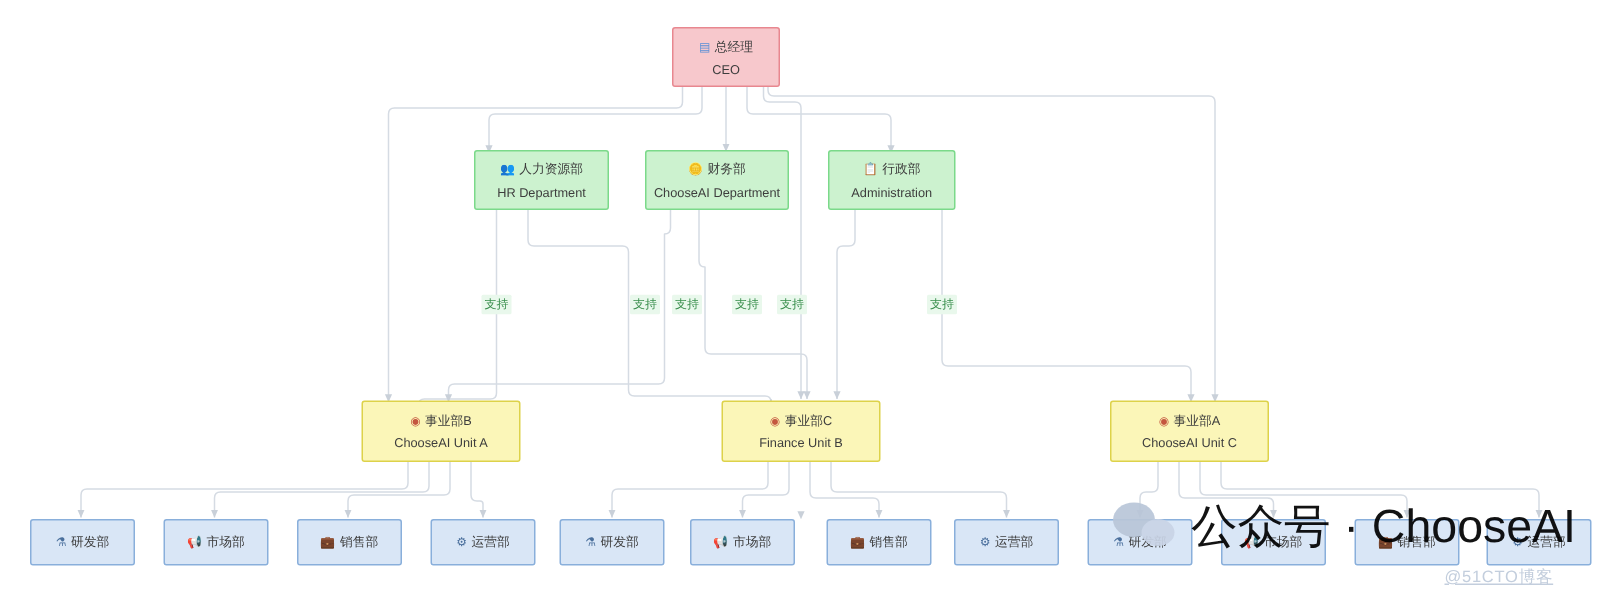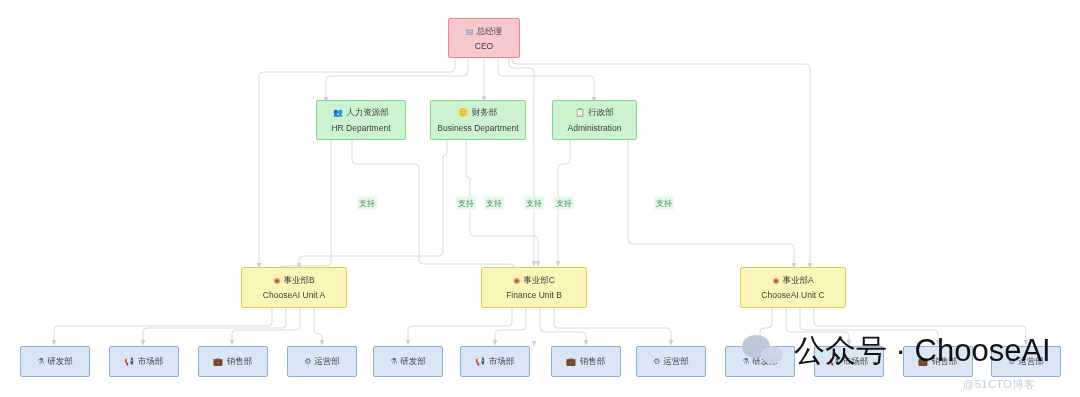--- a/index.html
+++ b/index.html
@@ -82,21 +82,20 @@
   .edge-label {
     position: absolute;
     font-size: 8px;
     color: #3a8f4d;
     background: #e9f8ec;
     padding: 1px 2px;
     border-radius: 1px;
     white-space: nowrap;
     transform: translate(-50%, -50%);
     z-index: 4;
-    margin-left: 36px;
   }
 
   
   #wm-main {
     position: absolute;
     left: 742px;
     top: 330px;
     display: flex;
     align-items: center;
     gap: 8px;
@@ -110,20 +109,21 @@
   }
   #wm-badge {
     position: absolute;
     left: 963px;
     top: 377px;
     font-size: 11px;
     color: #c3cedd;
     letter-spacing: 0.5px;
     white-space: nowrap;
     z-index: 6;
+    text-decoration: underline;
   }
   .wm-wechat {
     width: 44px; height: 32px;
     position: relative;
     display: inline-block;
   }
   .wm-wechat .b1, .wm-wechat .b2 {
     position: absolute;
     border-radius: 50%;
     background: #b9c6d8;
@@ -216,21 +216,21 @@
       <span>人力资源部</span>
     </div>
     <div class="line2">HR Department</div>
   </div>
 
   <div class="node n-dept" style="left:430px; top:100px; width:96px; height:40px;">
     <div class="line1">
       <span class="ico" style="color:#d8a92a; font-size:8px;">🪙</span>
       <span>财务部</span>
     </div>
-    <div class="line2">Business Department</div>
+    <div class="line2">ChooseAI Department</div>
   </div>
 
   <div class="node n-dept" style="left:552px; top:100px; width:85px; height:40px;">
     <div class="line1">
       <span class="ico" style="color:#d06a5e; font-size:8px;">📋</span>
       <span>行政部</span>
     </div>
     <div class="line2">Administration</div>
   </div>
 

